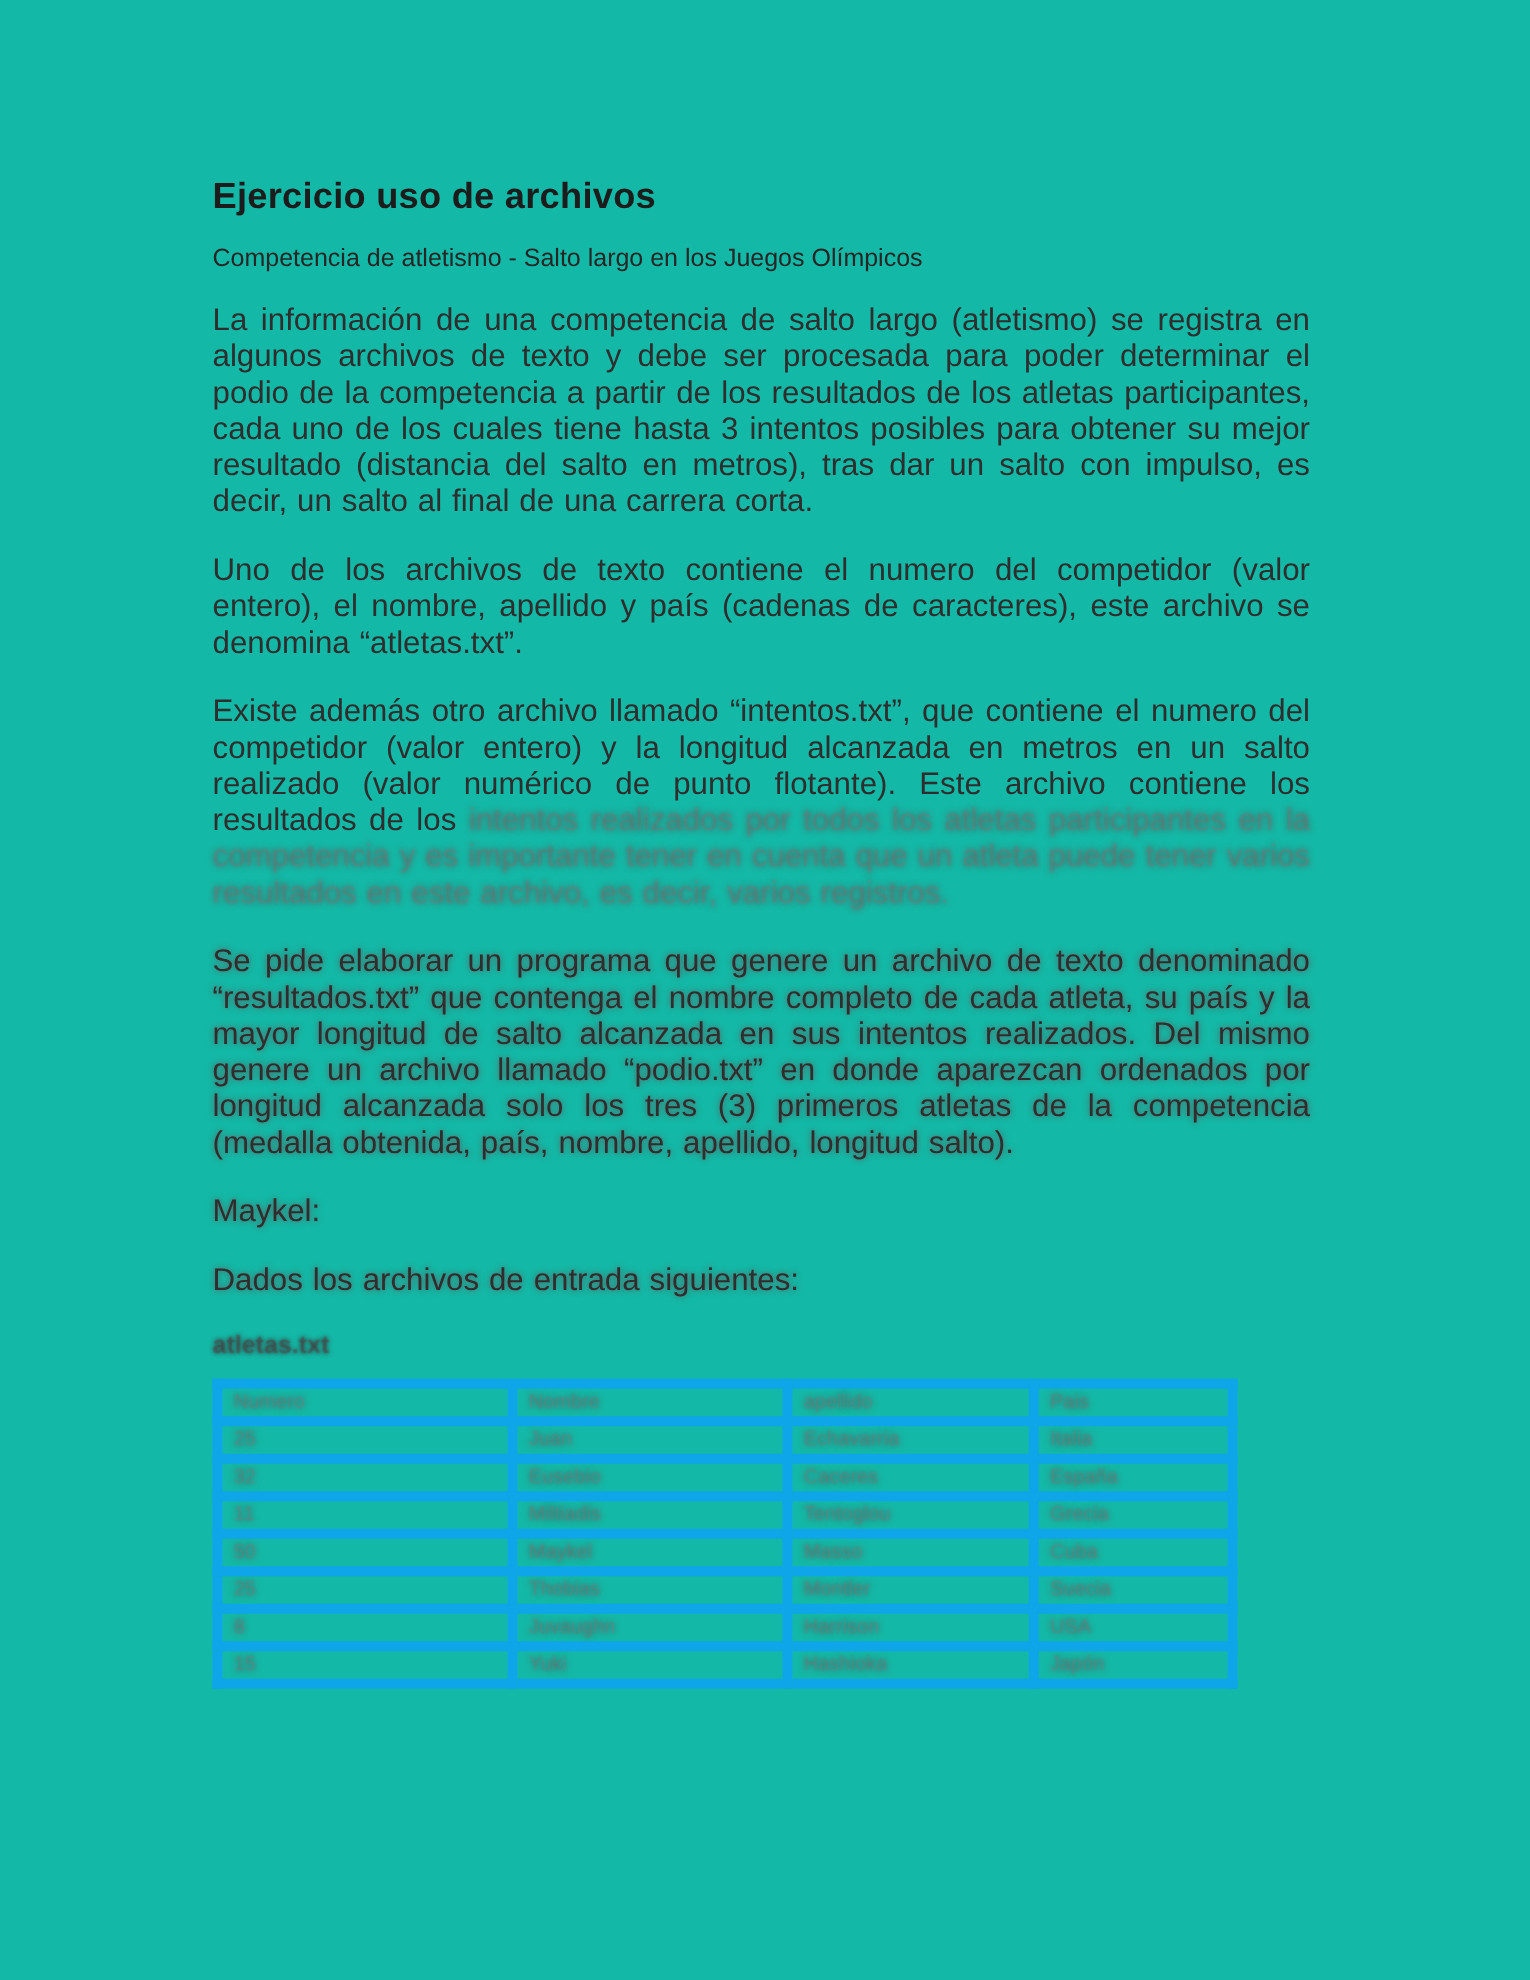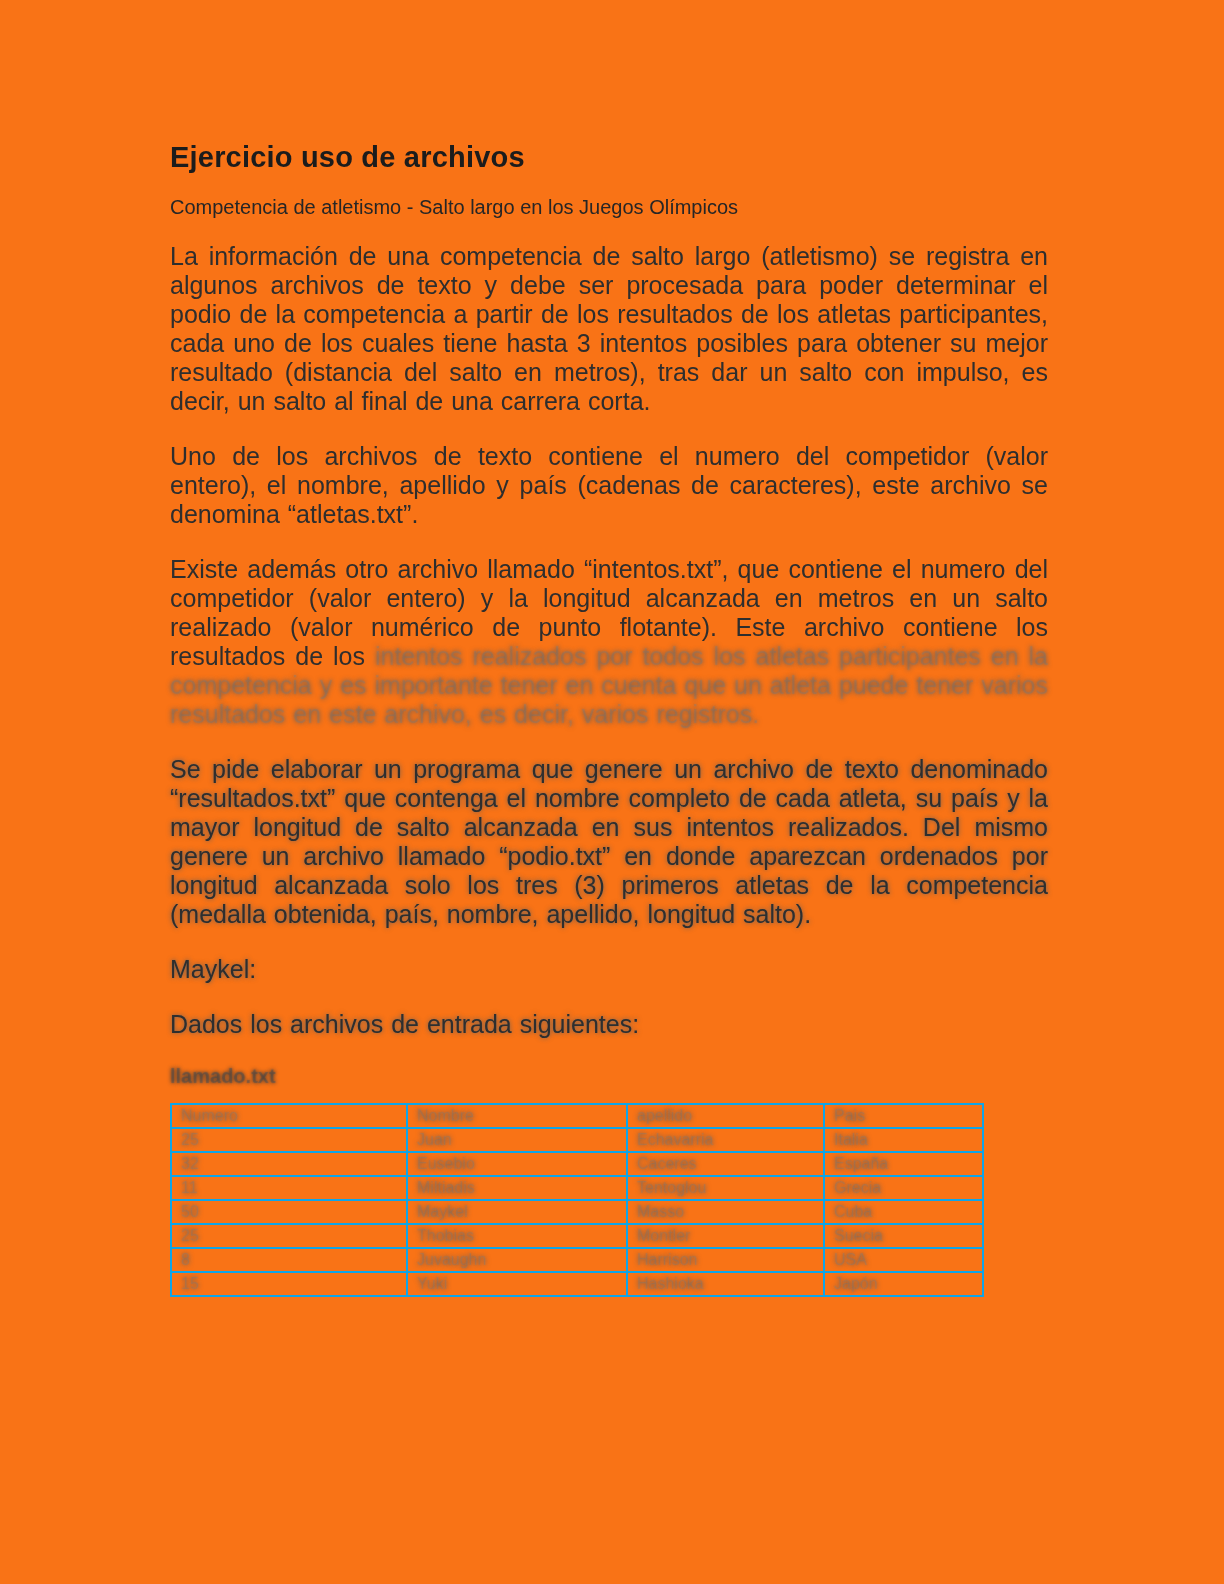--- a/index.html
+++ b/index.html
@@ -7,21 +7,21 @@
   body {
     width: 1224px;
     height: 1584px;
     font-family: "Liberation Sans", "DejaVu Sans", sans-serif;
     color: #2e2e2e;
     overflow: hidden;
   }
   .page {
     width: 1224px;
     min-height: 1584px;
-    background: #f97316;
+    background: #14b8a6;
     padding: 141px 176px 40px 170px;
   }
   .doc-title {
     font-size: 29px;
     font-weight: bold;
     color: #1c1c1c;
     letter-spacing: 0.2px;
     margin-bottom: 22px;
   }
   .doc-subtitle {
@@ -55,21 +55,21 @@
     font-weight: bold;
     margin-bottom: 15px;
   }
   table.data {
     border-collapse: collapse;
     width: 812px;
     table-layout: fixed;
     font-size: 16px;
   }
   table.data th, table.data td {
-    border: 2px solid #0ea5e9;
+    border: 8px solid #0ea5e9;
     height: 17px;
     padding: 2px 9px;
     text-align: left;
     font-weight: normal;
     vertical-align: middle;
     white-space: nowrap;
     overflow: hidden;
   }
 </style>
 </head>
@@ -86,21 +86,21 @@
   <p class="body">Uno de los archivos de texto contiene el numero del competidor (valor entero), el nombre, apellido y país (cadenas de caracteres), este archivo se denomina “atletas.txt”.</p>
 
   <p class="body"><span>Existe además otro archivo llamado “intentos.txt”, que contiene el numero del competidor (valor entero) y la longitud alcanzada en metros en un salto realizado (valor numérico de punto flotante). Este archivo contiene los resultados de los </span><span class="blur">intentos realizados por todos los atletas participantes en la competencia y es importante tener en cuenta que un atleta puede tener varios resultados en este archivo, es decir, varios registros.</span></p>
 
   <p class="body blur sp-after-p4">Se pide elaborar un programa que genere un archivo de texto denominado “resultados.txt” que contenga el nombre completo de cada atleta, su país y la mayor longitud de salto alcanzada en sus intentos realizados. Del mismo genere un archivo llamado “podio.txt” en donde aparezcan ordenados por longitud alcanzada solo los tres (3) primeros atletas de la competencia (medalla obtenida, país, nombre, apellido, longitud salto).</p>
 
   <p class="body noj blur sp-after-ex">Maykel:</p>
 
   <p class="body noj blur sp-after-dad">Dados los archivos de entrada siguientes:</p>
 
-  <p class="file-heading blur-strong">llamado.txt</p>
+  <p class="file-heading blur-strong">atletas.txt</p>
 
   <table class="data">
     <colgroup>
         <col style="width: 236px;">
         <col style="width: 220px;">
         <col style="width: 197px;">
         <col style="width: 159px;">
       </colgroup>
     <thead>
       <tr>

